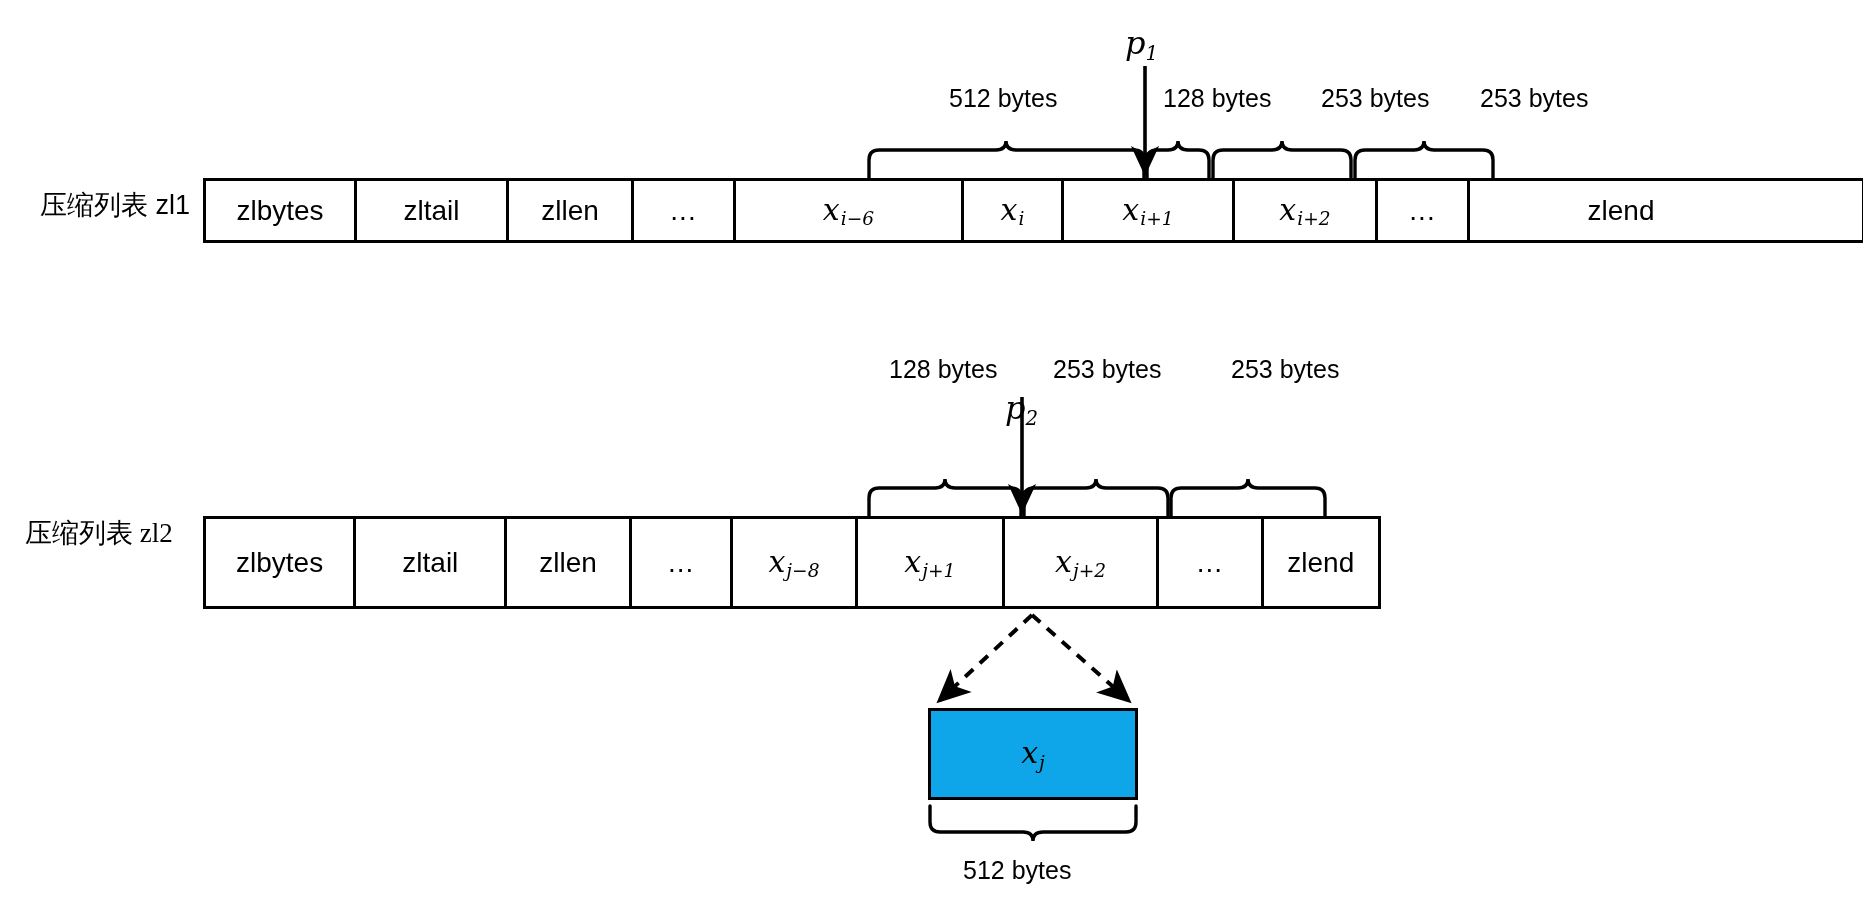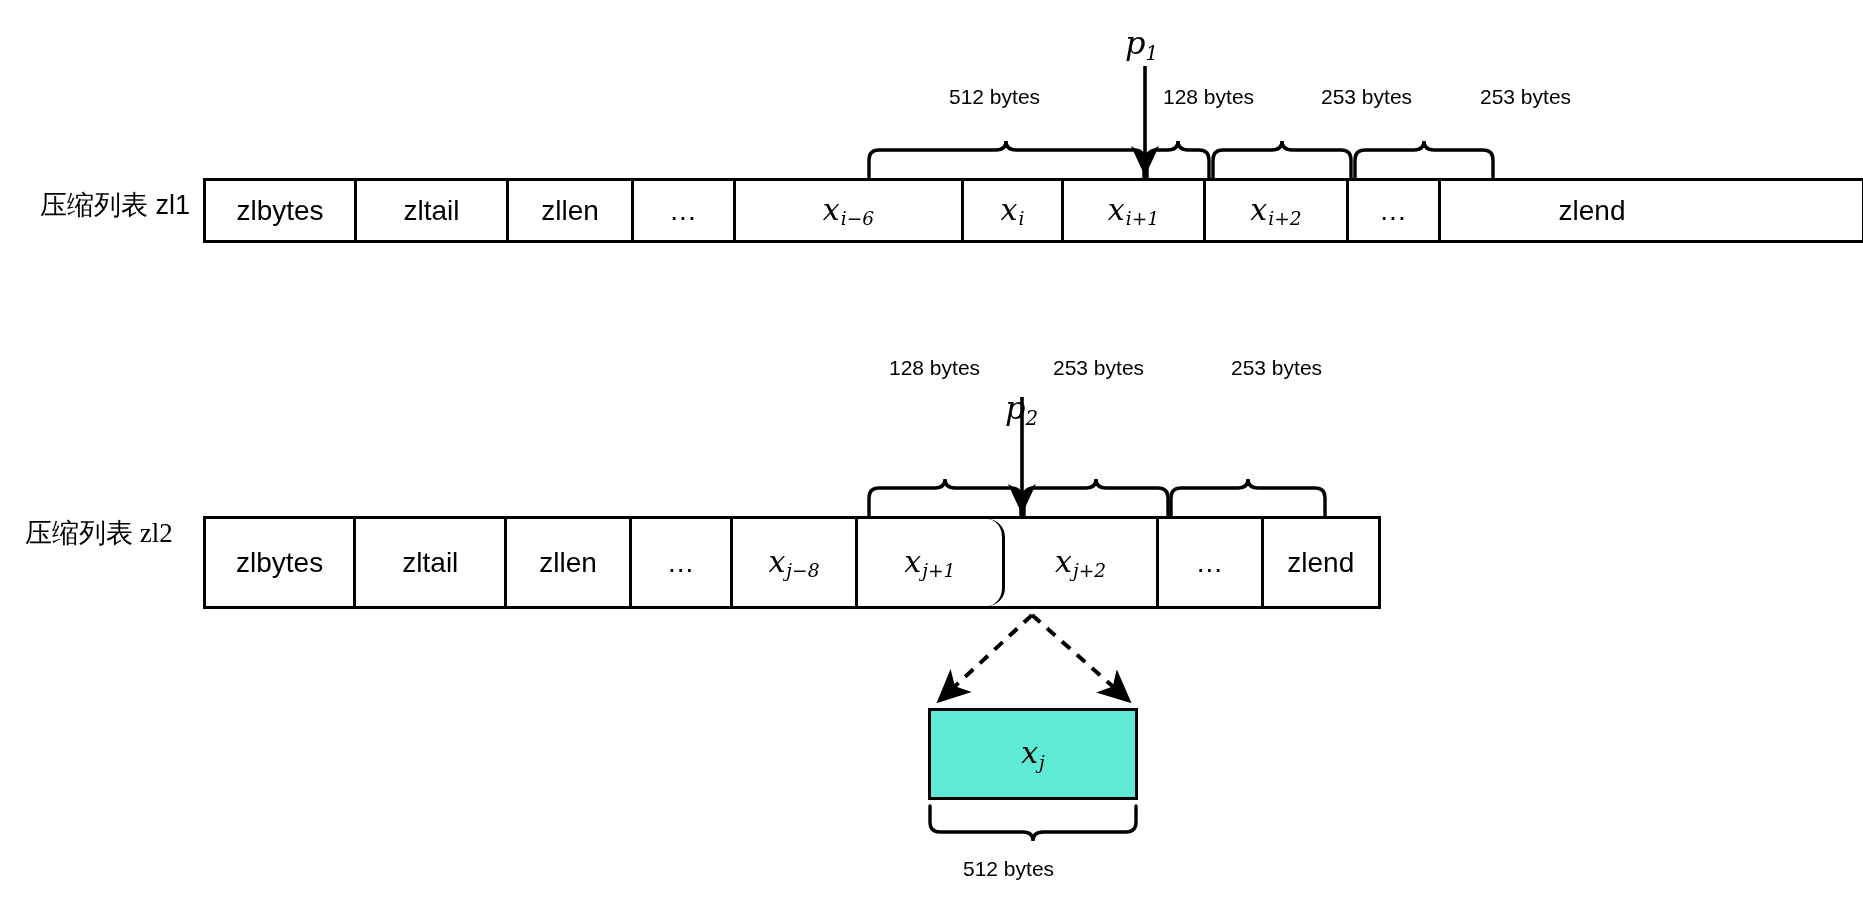--- a/index.html
+++ b/index.html
@@ -9,24 +9,24 @@
   .row-label{position:absolute;font-size:27px;line-height:1;white-space:nowrap;}
   .zlrow{position:absolute;display:flex;border:3px solid #000;box-sizing:border-box;background:#fff;}
   .cell{border-right:3px solid #000;box-sizing:border-box;display:flex;
         align-items:center;justify-content:center;font-size:28px;white-space:nowrap;}
   .cell:last-child{border-right:none;}
   .mathvar{font-family:"DejaVu Serif","Liberation Serif",serif;font-style:italic;font-size:30px;}
   .mathvar sub{font-size:0.62em;font-style:italic;vertical-align:-0.30em;margin-left:1px;}
   .ptr-label{position:absolute;font-family:"DejaVu Serif","Liberation Serif",serif;
              font-style:italic;font-size:32px;}
   .ptr-label sub{font-size:0.62em;vertical-align:-0.30em;}
-  .bytelabel{position:absolute;font-size:21px;white-space:nowrap;line-height:1;}
+  .bytelabel{position:absolute;font-size:25px;white-space:nowrap;line-height:1;}
   .dots{letter-spacing:1px;font-size:28px;}
   svg.overlay{position:absolute;left:0;top:0;width:1863px;height:918px;pointer-events:none;}
-  .xjbox{position:absolute;border:3px solid #000;box-sizing:border-box;background:#5eead4;
+  .xjbox{position:absolute;border:3px solid #000;box-sizing:border-box;background:#0ea5e9;
          display:flex;align-items:center;justify-content:center;}
 </style>
 </head>
 <body>
 
 <div class="stage">
 
   <div class="row-label" style="left:40px;top:192px;">压缩列表 zl1</div>
 
   <div class="zlrow" style="left:203px;top:178px;width:1662px;height:65px;">
@@ -41,21 +41,21 @@
     </div>
     <div class="cell" style="width:102px;">
       <span class="dots">...</span>
     </div>
     <div class="cell" style="width:228px;">
       <span class="mathvar"><span>x</span><sub>i−6</sub></span>
     </div>
     <div class="cell" style="width:100px;">
       <span class="mathvar"><span>x</span><sub>i</sub></span>
     </div>
-    <div class="cell" style="width:142px;">
+    <div class="cell" style="width:171px;">
       <span class="mathvar"><span>x</span><sub>i+1</sub></span>
     </div>
     <div class="cell" style="width:143px;">
       <span class="mathvar"><span>x</span><sub>i+2</sub></span>
     </div>
     <div class="cell" style="width:92px;">
       <span class="dots">...</span>
     </div>
     <div class="cell" style="width:302px;">
       <span>zlend</span>
@@ -80,21 +80,21 @@
     </div>
     <div class="cell" style="width:125px;">
       <span>zllen</span>
     </div>
     <div class="cell" style="width:102px;">
       <span class="dots">...</span>
     </div>
     <div class="cell" style="width:125px;">
       <span class="mathvar"><span>x</span><sub>j−8</sub></span>
     </div>
-    <div class="cell" style="width:148px;border-radius:18px;">
+    <div class="cell" style="width:148px;">
       <span class="mathvar"><span>x</span><sub>j+1</sub></span>
     </div>
     <div class="cell" style="width:155px;">
       <span class="mathvar"><span>x</span><sub>j+2</sub></span>
     </div>
     <div class="cell" style="width:105px;">
       <span class="dots">...</span>
     </div>
     <div class="cell" style="width:115px;">
       <span>zlend</span>

